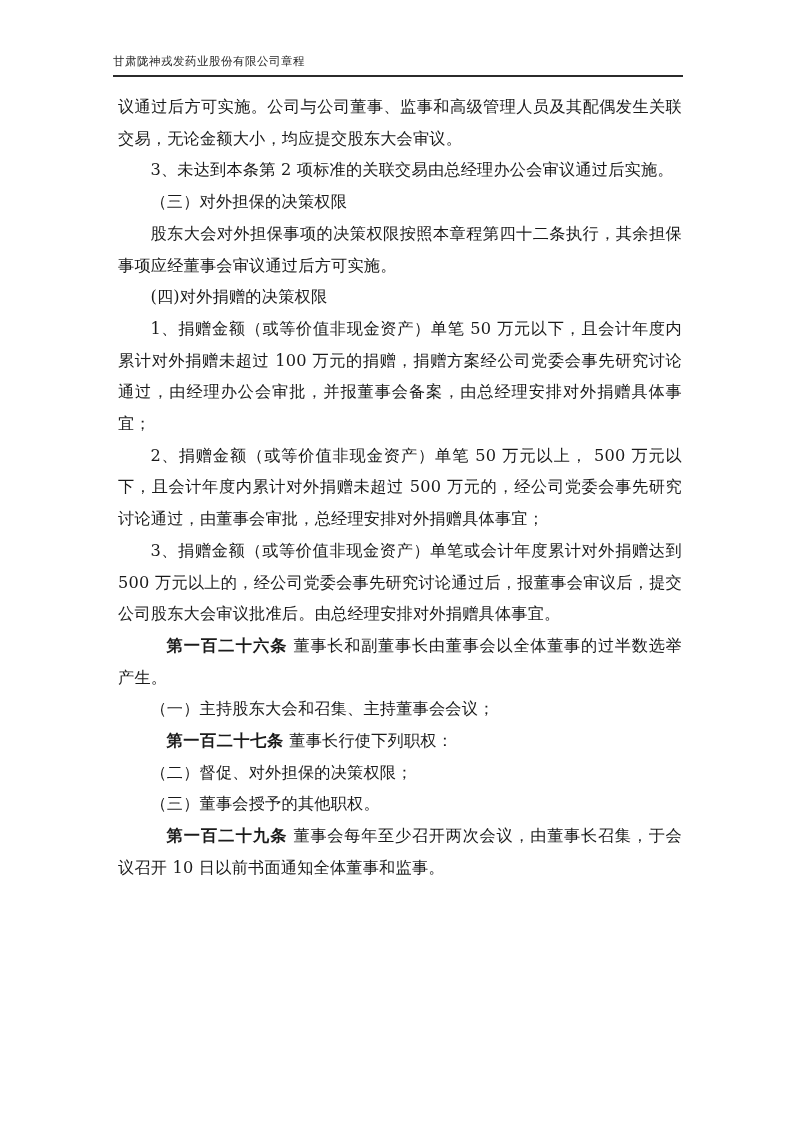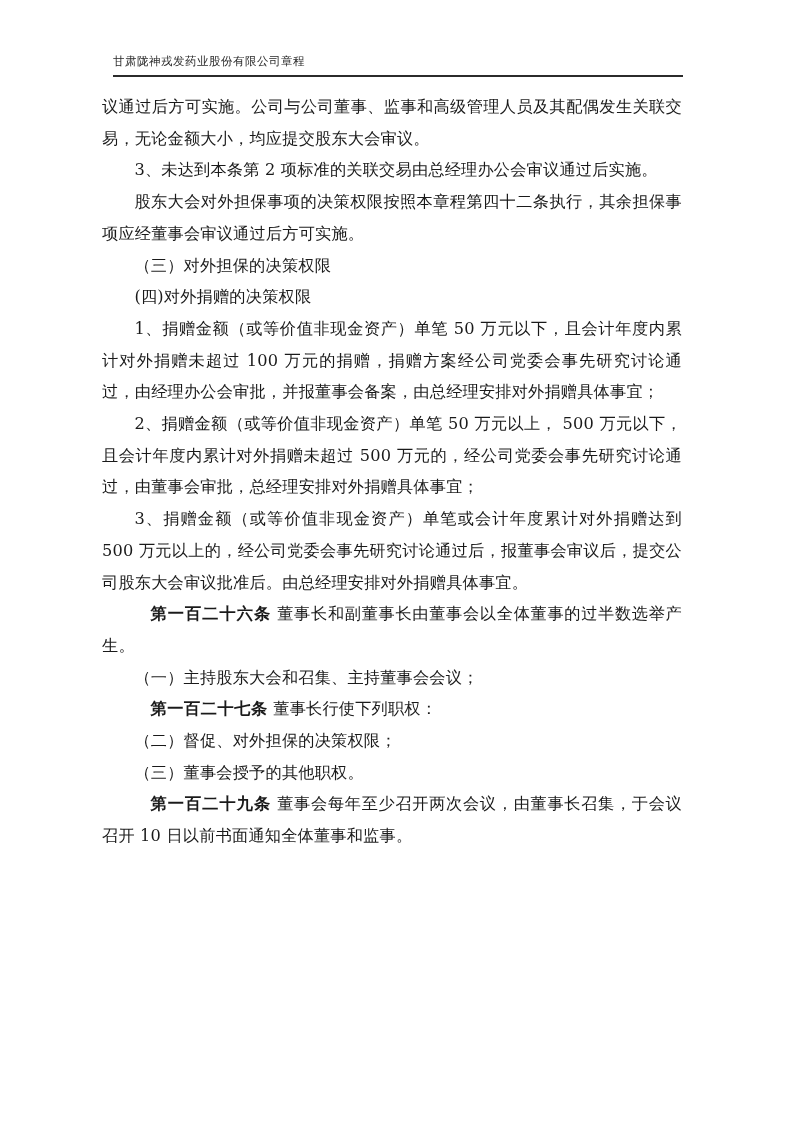--- a/index.html
+++ b/index.html
@@ -24,21 +24,21 @@
     top: 54px;
     font-size: 11.5px;
     letter-spacing: 0.5px;
     color: #2a2a2a;
     padding-bottom: 7px;
     border-bottom: 2px solid #2b2b2b;
     line-height: 14px;
   }
   .body {
     position: absolute;
-    left: 102px;
+    left: 118px;
     right: 112px;
     top: 91px;
     font-size: 16.2px;
     line-height: 31.7px;
     text-align: justify;
     text-justify: inter-ideograph;
     letter-spacing: 0.2px;
   }
   .para {
     margin: 0;
@@ -71,22 +71,22 @@
 
 <div class="page">
 
   <div class="header">
     <span>甘肃陇神戎发药业股份有限公司章程</span>
   </div>
 
   <div class="body" id="doc-body">
       <p class="para"><span class="seg">议通过后方可实施。公司与公司董事、监事和高级管理人员及其配偶发生关联交易，无论金额大小，均应提交股东大会审议。</span></p>
       <p class="para indent"><span class="seg">3、未达到本条第 2 项标准的关联交易由总经理办公会审议通过后实施。</span></p>
+      <p class="para indent"><span class="seg">（三）对外担保的决策权限</span></p>
       <p class="para indent"><span class="seg">股东大会对外担保事项的决策权限按照本章程第四十二条执行，其余担保事项应经董事会审议通过后方可实施。</span></p>
-      <p class="para indent"><span class="seg">（三）对外担保的决策权限</span></p>
       <p class="para indent"><span class="seg">(四)对外捐赠的决策权限</span></p>
       <p class="para indent"><span class="seg">1、捐赠金额（或等价值非现金资产）单笔 50 万元以下，且会计年度内累计对外捐赠未超过 100 万元的捐赠，捐赠方案经公司党委会事先研究讨论通过，由经理办公会审批，并报董事会备案，由总经理安排对外捐赠具体事宜；</span></p>
       <p class="para indent"><span class="seg">2、捐赠金额（或等价值非现金资产）单笔 50 万元以上， 500 万元以下，且会计年度内累计对外捐赠未超过 500 万元的，经公司党委会事先研究讨论通过，由董事会审批，总经理安排对外捐赠具体事宜；</span></p>
       <p class="para indent"><span class="seg">3、捐赠金额（或等价值非现金资产）单笔或会计年度累计对外捐赠达到 500 万元以上的，经公司党委会事先研究讨论通过后，报董事会审议后，提交公司股东大会审议批准后。由总经理安排对外捐赠具体事宜。</span></p>
       <p class="para indent"><span class="seg bold">第一百二十六条</span><span class="seg"> 董事长和副董事长由董事会以全体董事的过半数选举产生。</span></p>
       <p class="para indent"><span class="seg">（一）主持股东大会和召集、主持董事会会议；</span></p>
       <p class="para indent"><span class="seg bold">第一百二十七条</span><span class="seg"> 董事长行使下列职权：</span></p>
       <p class="para indent"><span class="seg">（二）督促、对外担保的决策权限；</span></p>
       <p class="para indent"><span class="seg">（三）董事会授予的其他职权。</span></p>
       <p class="para indent"><span class="seg bold">第一百二十九条</span><span class="seg"> 董事会每年至少召开两次会议，由董事长召集，于会议召开 10 日以前书面通知全体董事和监事。</span></p>

